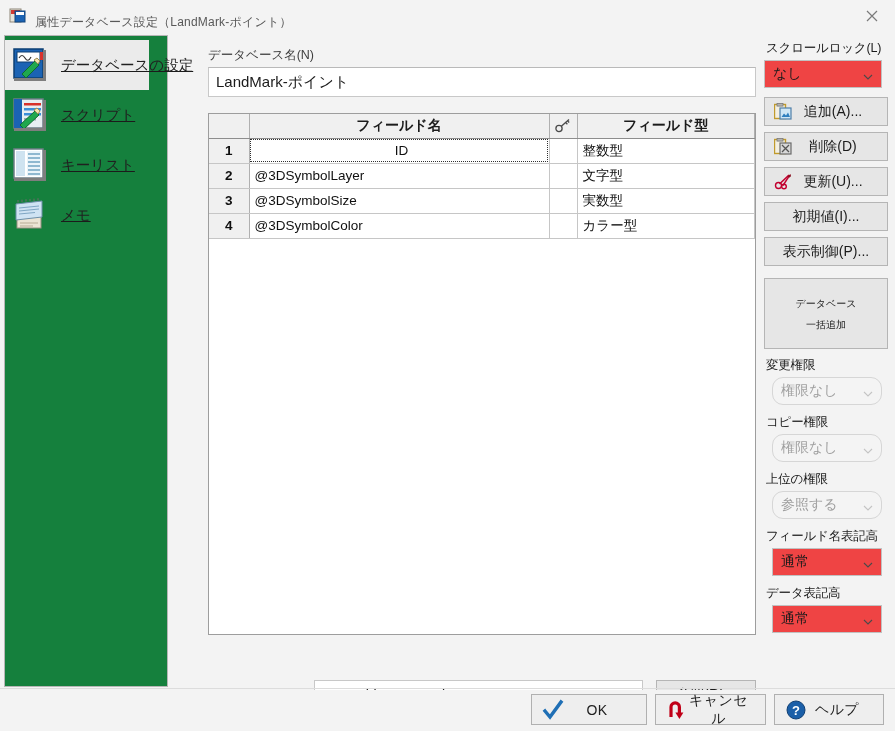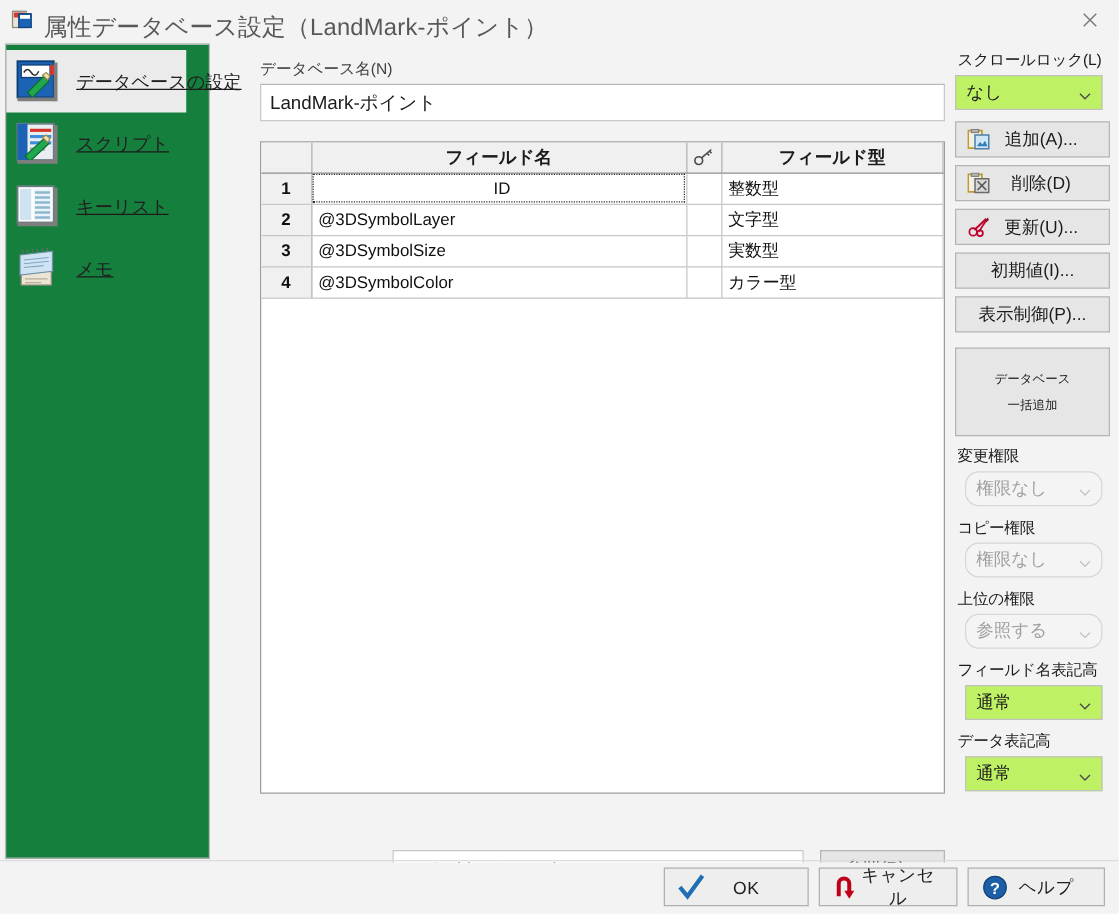--- a/index.html
+++ b/index.html
@@ -34,21 +34,21 @@
     display: flex;
     align-items: center;
   }
   .title-icon {
     width: 18px; height: 18px;
     margin-left: 9px; margin-right: 8px;
     position: relative;
     flex: none;
   }
   .title-text {
-    font-size: 19px;
+    font-size: 12px;
     color: #585858;
     letter-spacing: .2px;
     white-space: nowrap;
     margin-top: 12px;
   }
   .win-close {
     position: absolute;
     right: 0; top: 0;
     width: 46px; height: 32px;
     display: flex; align-items: center; justify-content: center;
@@ -216,21 +216,21 @@
     font-size: 12.5px;
     color: #1b1b1b;
     margin: 0 0 3px 2px;
     white-space: nowrap;
     letter-spacing: -0.2px;
   }
   .combo {
     position: relative;
     width: 118px;
     height: 28px;
-    background: #bef264;
+    background: #ef4444;
     border: 1px solid #c1c1c1;
     box-sizing: border-box;
     display: flex;
     align-items: center;
     padding-left: 8px;
     font-size: 14px;
     color: #1b1b1b;
     margin-bottom: 9px;
   }
   .combo.centered { margin-left: 8px; width: 110px; }

